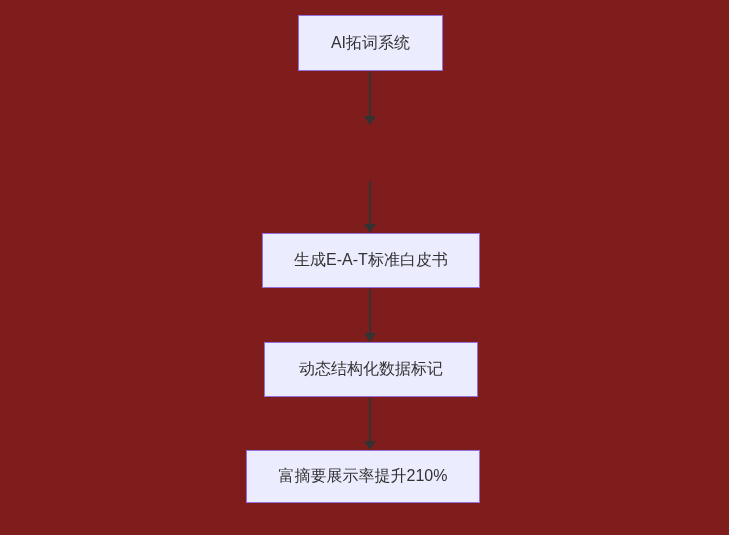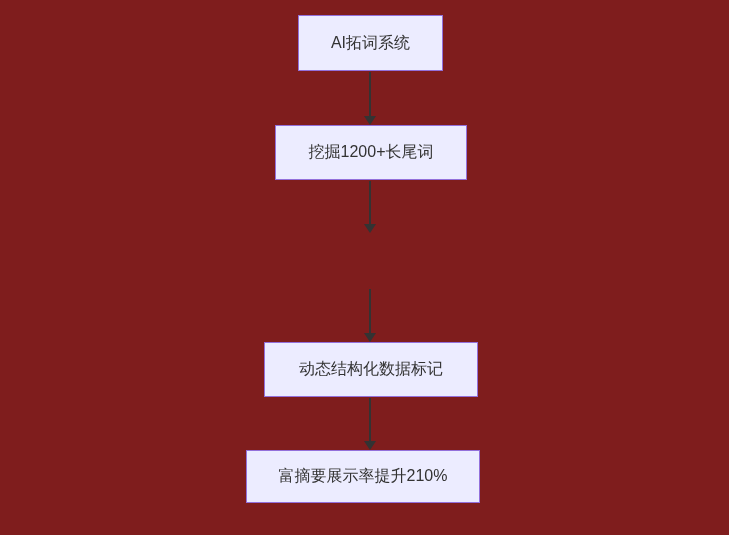--- a/index.html
+++ b/index.html
@@ -58,29 +58,29 @@
 
   <div class="node n1">
     <span>AI拓词系统</span>
   </div>
 
   <div class="arrow a1">
     <div class="line"></div>
     <div class="head"></div>
   </div>
 
-  <div class="node n2">
-    <span>挖掘1200+长尾词</span>
-  </div>
 
   <div class="arrow a2">
     <div class="line"></div>
     <div class="head"></div>
   </div>
 
+  <div class="node n3">
+    <span>生成E-A-T标准白皮书</span>
+  </div>
 
   <div class="arrow a3">
     <div class="line"></div>
     <div class="head"></div>
   </div>
 
   <div class="node n4">
     <span>动态结构化数据标记</span>
   </div>
 

